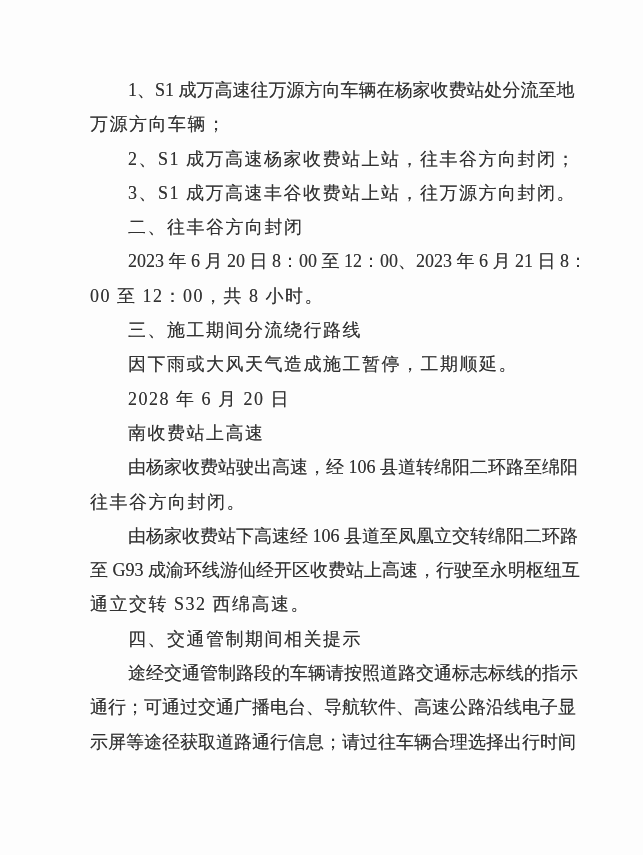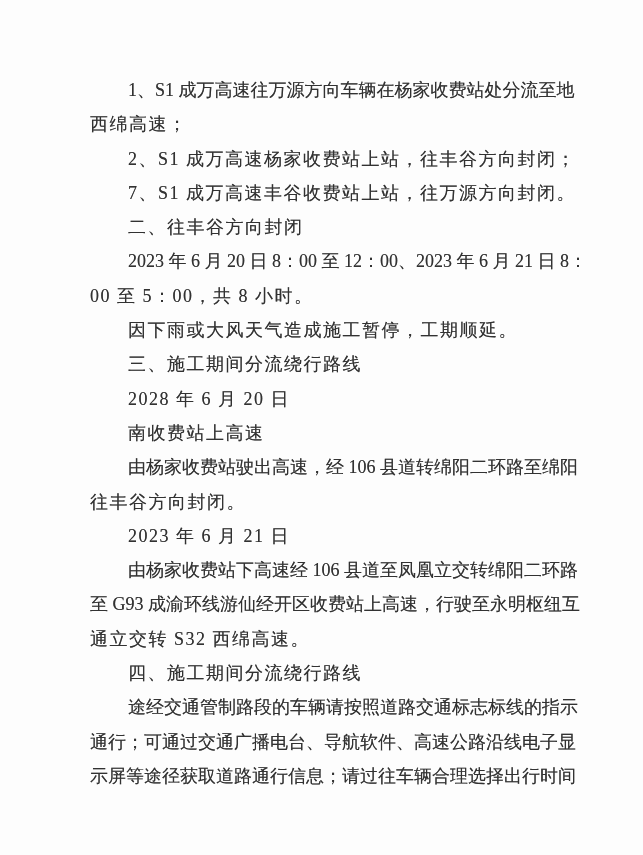--- a/index.html
+++ b/index.html
@@ -74,23 +74,23 @@
         <span>家</span>
         <span>收</span>
         <span>费</span>
         <span>站</span>
         <span>处</span>
         <span>分</span>
         <span>流</span>
         <span>至</span>
         <span>地</span>
       </div>
-      <div class="line">西绵高速；</div>
+      <div class="line">万源方向车辆；</div>
       <div class="line indent">2、S1 成万高速杨家收费站上站，往丰谷方向封闭；</div>
-      <div class="line indent">7、S1 成万高速丰谷收费站上站，往万源方向封闭。</div>
+      <div class="line indent">3、S1 成万高速丰谷收费站上站，往万源方向封闭。</div>
       <div class="line indent">二、往丰谷方向封闭</div>
       <div class="line indent fill">
         <span>2</span>
         <span>0</span>
         <span>2</span>
         <span>3</span>
         <span>&nbsp;</span>
         <span>年</span>
         <span>&nbsp;</span>
         <span>6</span>
@@ -127,23 +127,23 @@
         <span>月</span>
         <span>&nbsp;</span>
         <span>2</span>
         <span>1</span>
         <span>&nbsp;</span>
         <span>日</span>
         <span>&nbsp;</span>
         <span>8</span>
         <span>：</span>
       </div>
-      <div class="line">00 至 5：00，共 8 小时。</div>
+      <div class="line">00 至 12：00，共 8 小时。</div>
+      <div class="line indent">三、施工期间分流绕行路线</div>
       <div class="line indent">因下雨或大风天气造成施工暂停，工期顺延。</div>
-      <div class="line indent">三、施工期间分流绕行路线</div>
       <div class="line indent">2028 年 6 月 20 日</div>
       <div class="line indent">南收费站上高速</div>
       <div class="line indent fill">
         <span>由</span>
         <span>杨</span>
         <span>家</span>
         <span>收</span>
         <span>费</span>
         <span>站</span>
         <span>驶</span>
@@ -163,21 +163,20 @@
         <span>绵</span>
         <span>阳</span>
         <span>二</span>
         <span>环</span>
         <span>路</span>
         <span>至</span>
         <span>绵</span>
         <span>阳</span>
       </div>
       <div class="line">往丰谷方向封闭。</div>
-      <div class="line indent">2023 年 6 月 21 日</div>
       <div class="line indent fill">
         <span>由</span>
         <span>杨</span>
         <span>家</span>
         <span>收</span>
         <span>费</span>
         <span>站</span>
         <span>下</span>
         <span>高</span>
         <span>速</span>
@@ -227,21 +226,21 @@
         <span>行</span>
         <span>驶</span>
         <span>至</span>
         <span>永</span>
         <span>明</span>
         <span>枢</span>
         <span>纽</span>
         <span>互</span>
       </div>
       <div class="line">通立交转 S32 西绵高速。</div>
-      <div class="line indent">四、施工期间分流绕行路线</div>
+      <div class="line indent">四、交通管制期间相关提示</div>
       <div class="line indent fill">
         <span>途</span>
         <span>经</span>
         <span>交</span>
         <span>通</span>
         <span>管</span>
         <span>制</span>
         <span>路</span>
         <span>段</span>
         <span>的</span>

